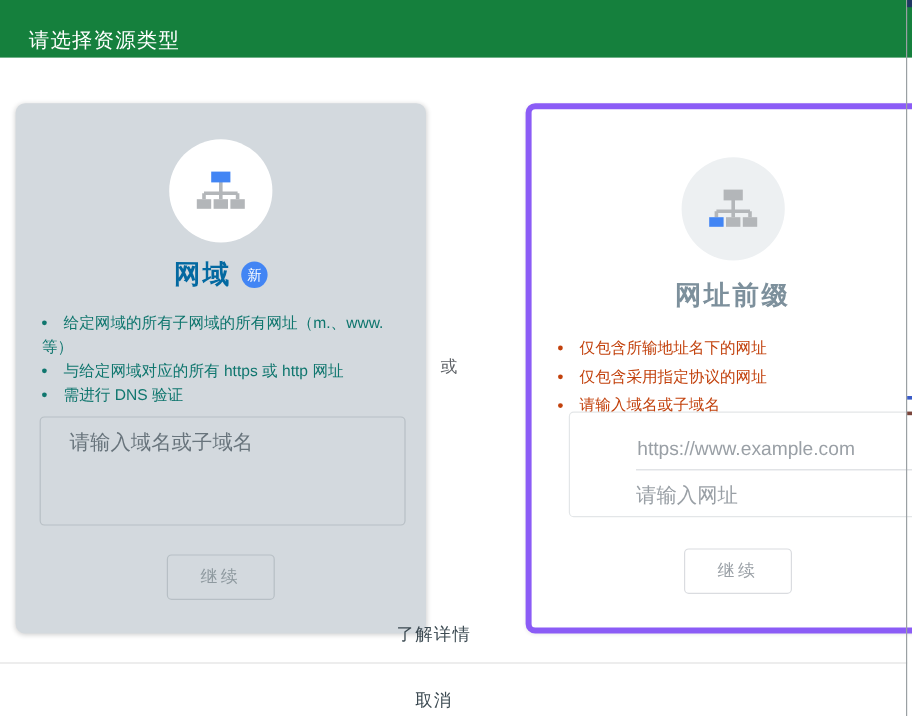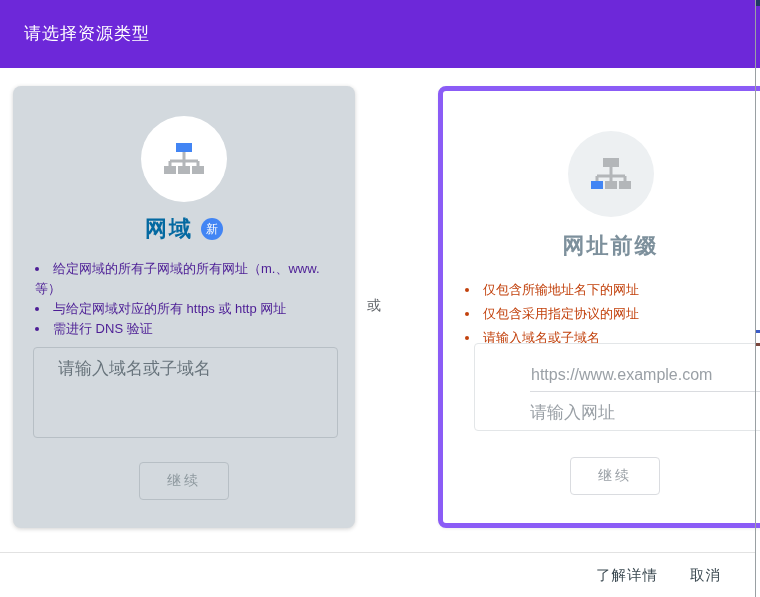--- a/index.html
+++ b/index.html
@@ -1,21 +1,21 @@
 <!DOCTYPE html>
 <html><head>
 <meta charset="utf-8">
 <style>
   * { box-sizing: border-box; margin: 0; padding: 0; }
   html,body { background:#fff; }
   body { font-family: "Liberation Sans", "DejaVu Sans", sans-serif; }
   .stage { position: relative; width: 760px; height: 597px; background:#fff; overflow: hidden; }
 
   
-  .hdr { position:absolute; top:0; left:0; width:760px; height:68px; background:#6d28d9; }
+  .hdr { position:absolute; top:0; left:0; width:760px; height:48px; background:#15803d; }
   .hdr-title { position:absolute; left:24px; top:0; line-height:68px; color:#ffffff; font-size:17px; font-weight:500; letter-spacing:1px; }
 
   
   .card { position:absolute; top:86px; height:442px; border-radius:8px; }
   .card-domain { left:13px; width:342px; background:#d3d9de; box-shadow:0 1px 4px rgba(0,0,0,.18); }
   .card-url { left:393px; width:345px; background:#ffffff; border:5px solid #8b5cf6; box-shadow:0 1px 3px rgba(0,0,0,.07);margin-left:45px; }
 
   .circle { width:86px; height:86px; border-radius:50%; margin:30px auto 0; display:flex; align-items:center; justify-content:center; }
   .card-domain .circle { background:#ffffff; }
   .card-url .circle { background:#edf0f2; margin-top:40px; }
@@ -25,21 +25,21 @@
   .node-gray { fill:#b3b6b9; }
   .node-blue { fill:#4285f4; }
 
   .title-row { display:flex; align-items:center; justify-content:center; margin-top:12px; }
   .card-title { font-size:22px; font-weight:bold; letter-spacing:2px; }
   .card-domain .card-title { color:#0369a1; }
   .card-url .card-title { color:#7d909c; margin-top:2px; }
   .badge { width:22px; height:22px; border-radius:50%; background:#4285f4; color:#fff; font-size:12px; line-height:22px; text-align:center; margin-left:8px; font-weight:normal; }
 
   ul.bullets { list-style-position: inside; margin:15px 18px 0 22px; padding:0; }
-  .card-domain ul.bullets { color:#4c1d95; font-size:13px; line-height:20px; }
+  .card-domain ul.bullets { color:#0f766e; font-size:13px; line-height:20px; }
   .card-url ul.bullets { color:#c2410c; font-size:13px; line-height:24px; margin-top:17px; }
   ul.bullets li { padding-left:0; }
 
   
   .panel { position:absolute; border-radius:4px; }
   .card-domain .panel { left:20px; top:261px; width:305px; height:91px; border:1px solid #b7bfc5; }
   .card-url .panel { left:31px; top:252px; width:364px; height:88px; border:1px solid #e3e6e8; background:#fff;padding-left:37px; }
 
   .input-wrap { position:relative; }
   .card-domain .input-wrap { margin:18px 22px 0 24px; border-bottom:2px solid #1a73e8; }
@@ -52,21 +52,21 @@
   .card-url .helper { margin-left:18px; color:#9aa0a6;font-family:Liberation Mono, monospace; }
 
   .btn-continue { position:absolute; width:90px; height:38px; border-radius:4px; font-size:14px; letter-spacing:3px; cursor:default; font-family:inherit; }
   .card-domain .btn-continue { left:126px; top:376px; background:transparent; border:1px solid #b7bfc5; color:#8e999f; }
   .card-url .btn-continue { left:127px; top:366px; background:#fff; border:1px solid #dadce0; color:#9aa0a6; }
 
   .or { position:absolute; left:356px; top:297px; width:36px; text-align:center; color:#5f6368; font-size:14px; }
 
   
   .divider { position:absolute; left:0; top:552px; width:756px; height:1px; background:#e2e2e2; }
-  .ftr { position:absolute; top:553px; left:0; width:756px; height:44px; display:flex; align-items:center; justify-content:flex-end; padding-right:33px; gap:28px; }
+  .ftr { position:absolute; top:553px; left:0; width:756px; height:44px; display:flex; align-items:center; justify-content:flex-end; padding-right:33px; gap:28px;flex-direction:column; }
   .ftr-link { background:none; border:none; font-size:14.5px; color:#3c4a52; cursor:pointer; letter-spacing:1px; font-family:inherit; padding:4px 2px; }
 
   
   .scrollbar { position:absolute; right:0; top:0; width:5px; height:597px; border-left:1px solid #9aa0a3; z-index:5; }
   .sb-thumb { position:absolute; right:0; top:0; width:4px; height:6px; background:#203864; }
   .sb-mark-blue { position:absolute; right:0; top:330px; width:4px; height:3px; background:#3a5bc7; }
   .sb-mark-red { position:absolute; right:0; top:343px; width:4px; height:3px; background:#7b463c; }
 </style>
 </head>
 <body>

